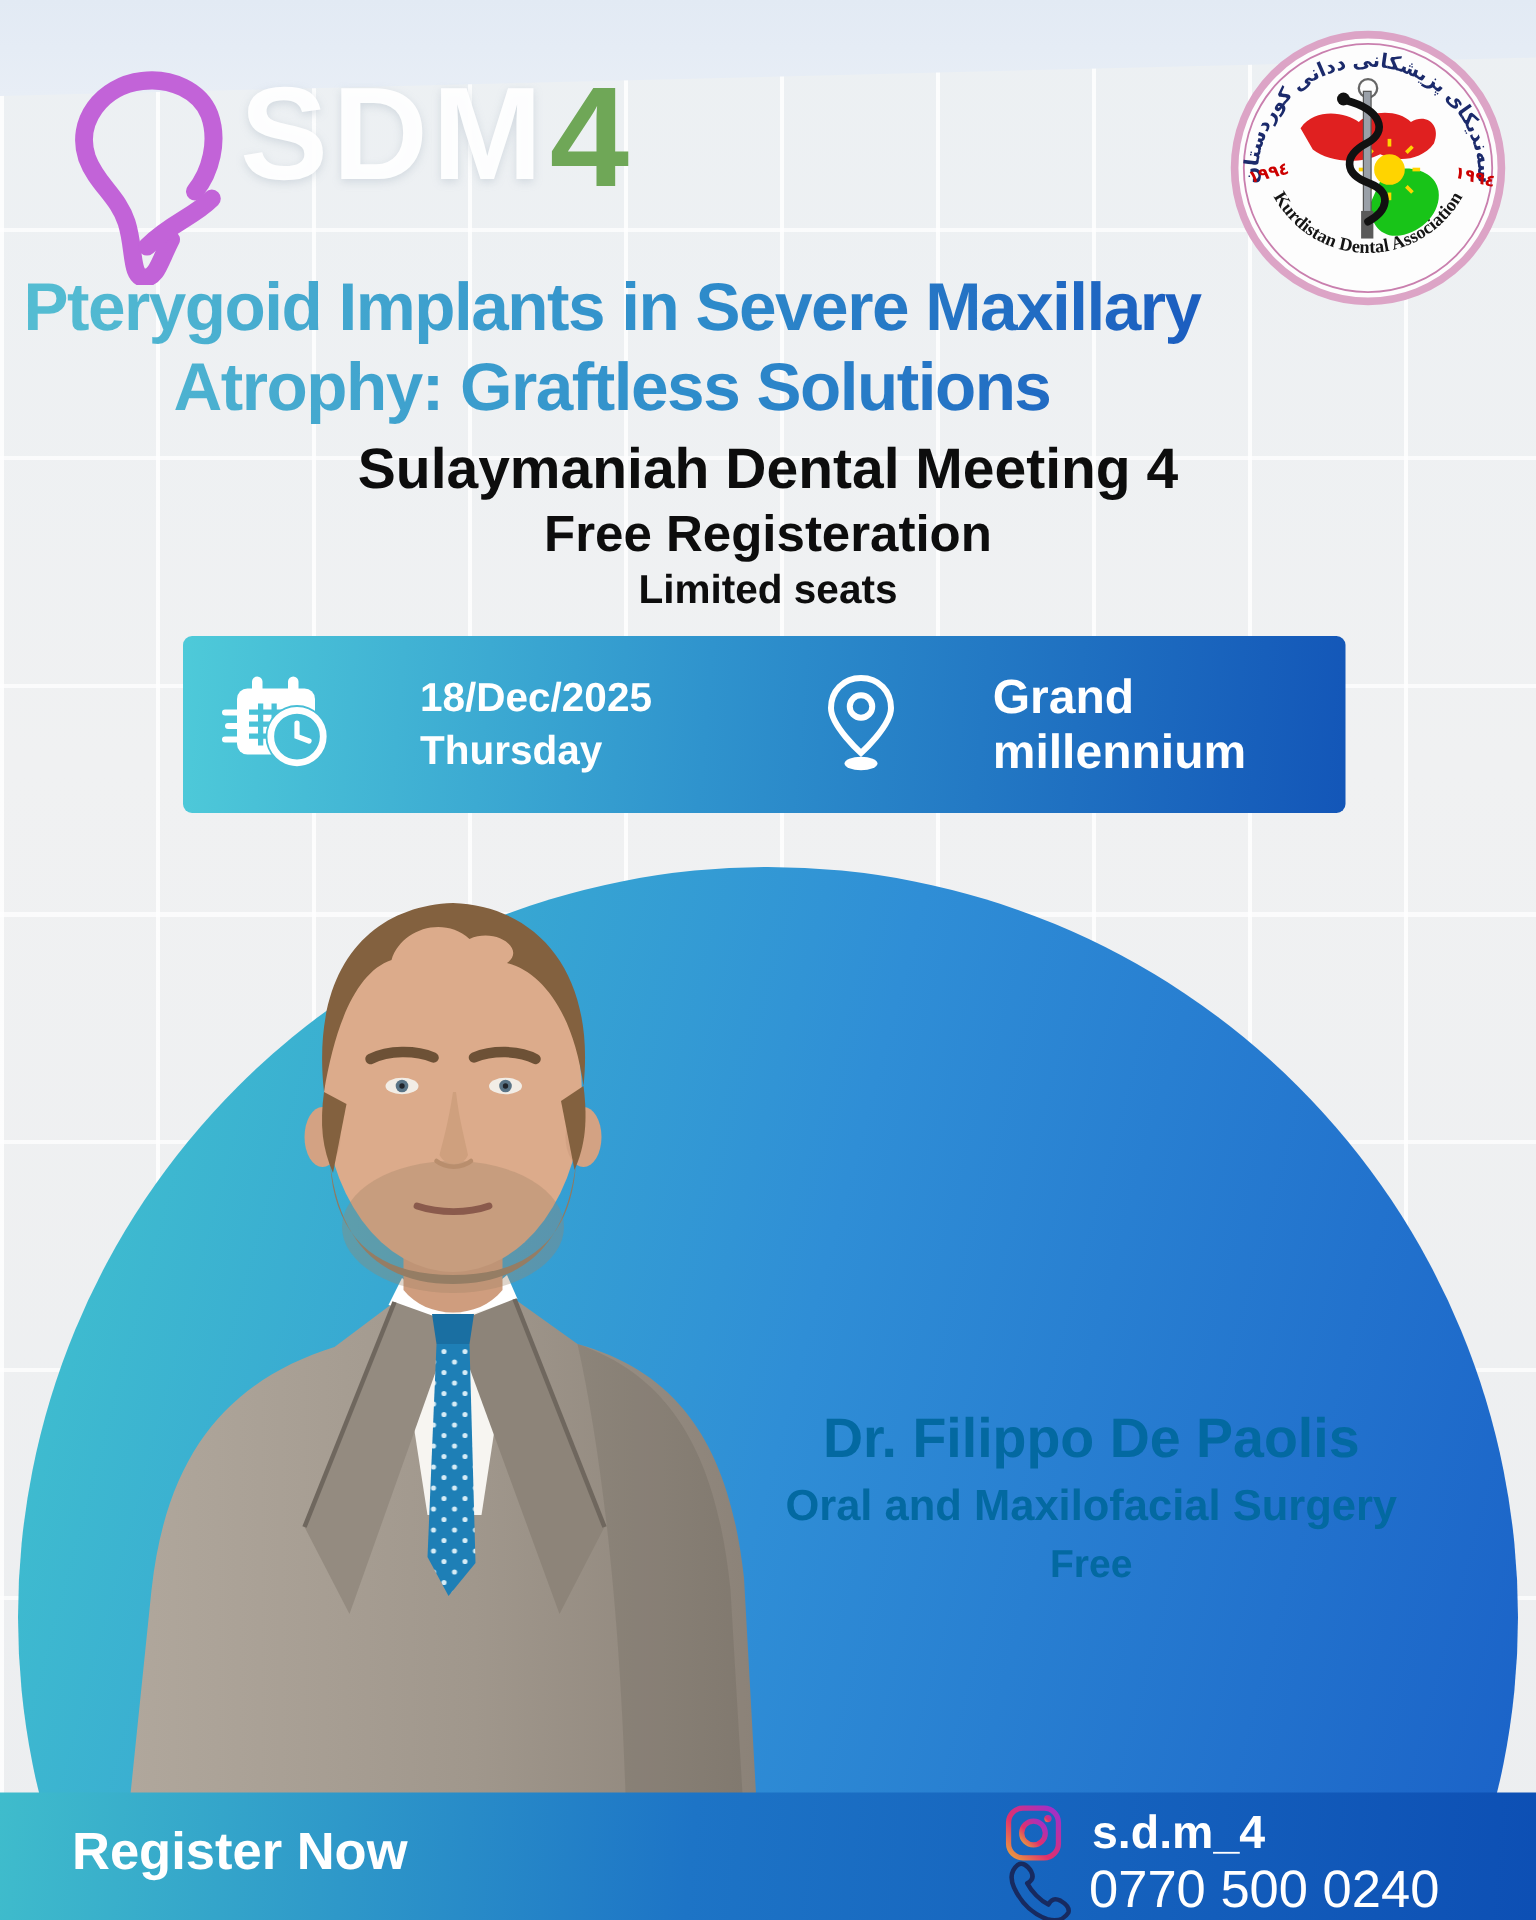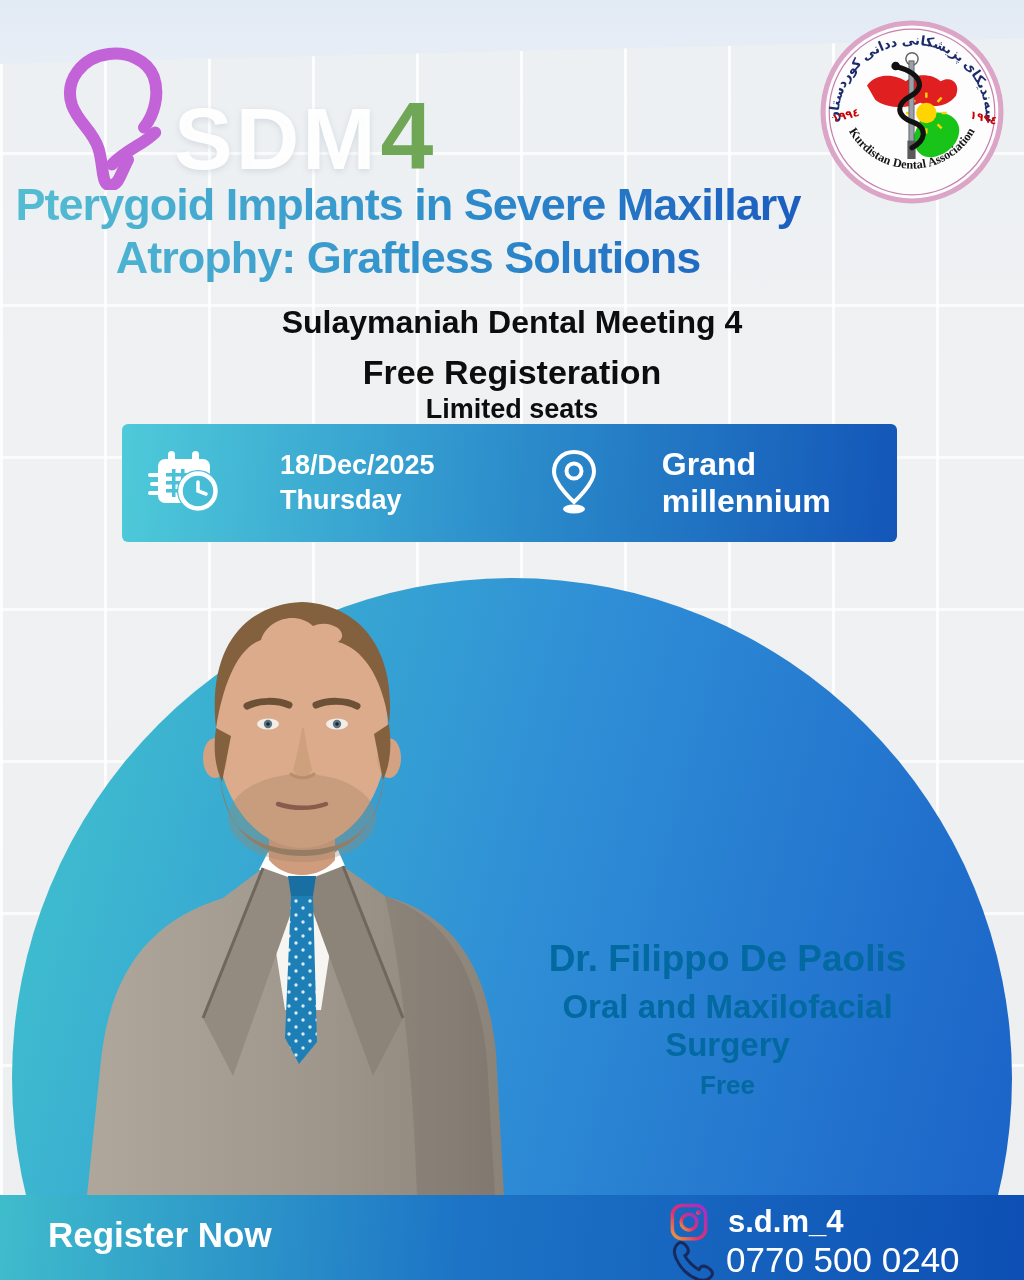--- a/index.html
+++ b/index.html
@@ -10,35 +10,35 @@
   .bg-grid{position:absolute;inset:0;z-index:0;
     background:
       repeating-linear-gradient(90deg, rgba(255,255,255,.85) 0 3px, rgba(255,255,255,0) 3px 104px),
       repeating-linear-gradient(180deg, rgba(255,255,255,.75) 0 3px, rgba(255,255,255,0) 3px 152px),
       linear-gradient(180deg,#ecf0f3 0%,#f0f1f2 40%,#eceef0 100%);}
   .bg-band{position:absolute;top:0;left:0;width:100%;height:64px;z-index:0;
     background:linear-gradient(180deg,#e2eaf4,#e8eef6);
     clip-path:polygon(0 0,100% 0,100% 60%,0 100%);}
 
   
-  .brand{position:absolute;top:38px;left:48px;display:flex;align-items:flex-end;z-index:2;}
+  .brand{position:absolute;top:38px;left:34px;display:flex;align-items:flex-start;z-index:2;}
   .brand .sdm{font-size:88px;font-weight:800;letter-spacing:3px;color:rgba(255,255,255,.95);
     text-shadow:0 2px 6px rgba(160,175,190,.35);margin-left:6px;}
   .brand .four{font-size:95px;font-weight:800;color:#6fa757;margin-left:2px;}
   .kda{position:absolute;top:20px;left:820px;z-index:2;}
 
   
   .title{position:absolute;top:178px;left:0;width:816px;text-align:center;z-index:2;
     font-size:45px;font-weight:800;letter-spacing:-1px;line-height:1.18;margin:0;
     background:linear-gradient(90deg,#54bcd2 4%,#2f8ecb 55%,#1c5fc0 96%);
     -webkit-background-clip:text;background-clip:text;color:transparent;}
   .title span{display:block;}
 
   .subtitle{position:absolute;top:292px;left:0;width:1024px;text-align:center;z-index:2;color:#0d0d0d;}
-  .subtitle .meeting{font-size:32px;font-weight:800;margin:12px;}
+  .subtitle .meeting{font-size:38px;font-weight:800;margin:0;}
   .subtitle .free{font-size:34px;font-weight:800;margin:2px 0 0 0;}
   .subtitle .seats{font-size:27px;font-weight:800;margin:2px 0 0 0;}
 
   
   .banner{position:absolute;top:424px;left:122px;width:775px;height:118px;border-radius:6px;z-index:2;
     background:linear-gradient(95deg,#4ecad9 0%,#2f93cd 45%,#1356b8 100%);
     display:flex;align-items:center;color:#fff;gap:40px;}
   .cal-wrap{margin:0 18px 0 26px;flex:0 0 auto;}
   .dates{font-size:27px;font-weight:700;line-height:1.3;width:252px;}
   .pin-wrap{margin:0 20px 0 8px;flex:0 0 auto;}
@@ -47,21 +47,21 @@
   
   .big-circle{position:absolute;left:12px;top:578px;width:1000px;height:1000px;border-radius:50%;z-index:1;
     background:linear-gradient(105deg,#41c3ce 2%,#2f8ed6 48%,#1b63c8 92%);}
 
   
   .portrait{position:absolute;left:55px;top:590px;width:450px;height:606px;z-index:2;}
 
   
   .speaker{position:absolute;left:505px;top:938px;width:445px;text-align:center;color:#0369a1;z-index:3;}
   .speaker .name{font-size:37px;font-weight:800;margin:0;}
-  .speaker .spec{font-size:33px;font-weight:800;margin:8px 0 0 0;}
+  .speaker .spec{font-size:29px;font-weight:800;margin:8px 0 0 0;}
   .speaker .country{font-size:26px;font-weight:800;margin:6px 0 0 0;}
 
   
   .bottom-bar{position:absolute;left:0;top:1195px;width:1024px;height:85px;z-index:4;
     background:linear-gradient(95deg,#3fbccc 0%,#1d74c6 45%,#0d4fb4 100%);}
   .cta{position:absolute;left:48px;top:20px;font-size:35px;font-weight:800;color:#fff;}
   .contact{position:absolute;left:668px;top:2px;color:#fff;}
   .contact .row{display:flex;align-items:center;}
   .contact .row.ig{margin-top:4px;}
   .contact .row.ph{margin-top:-6px;}

